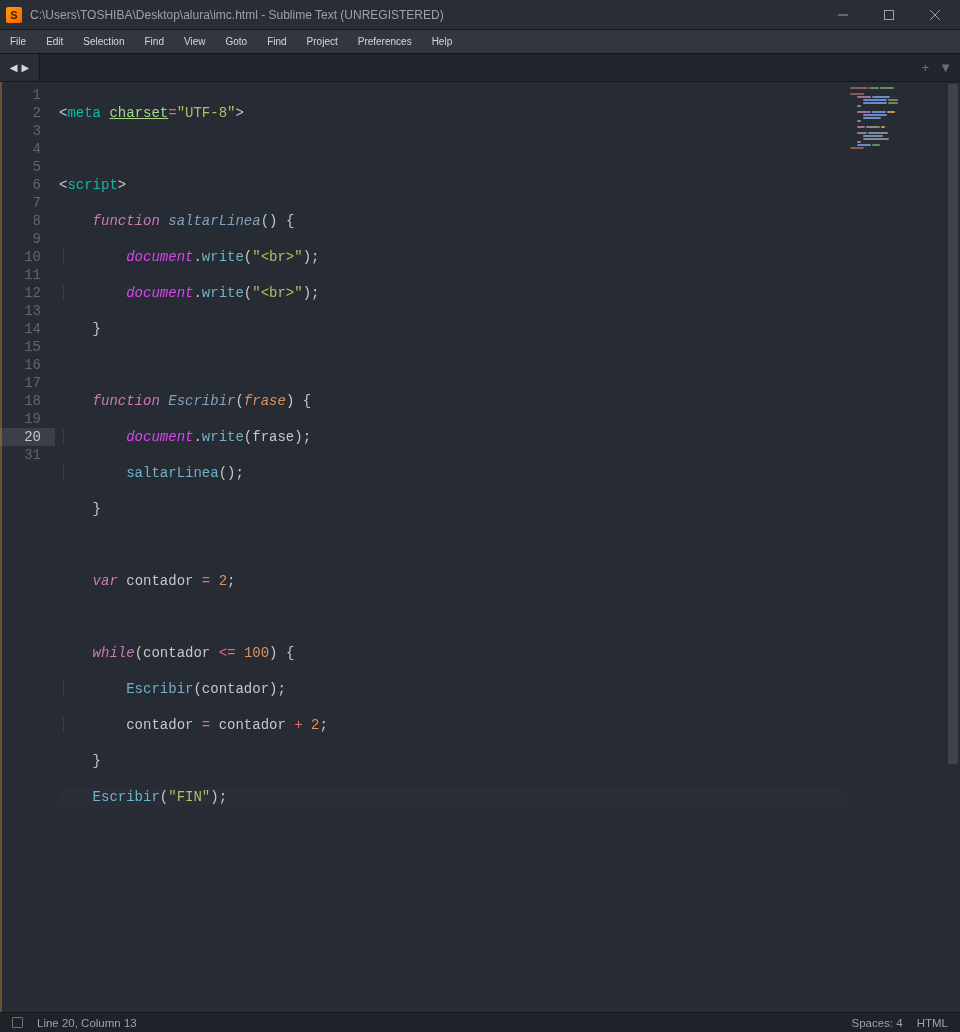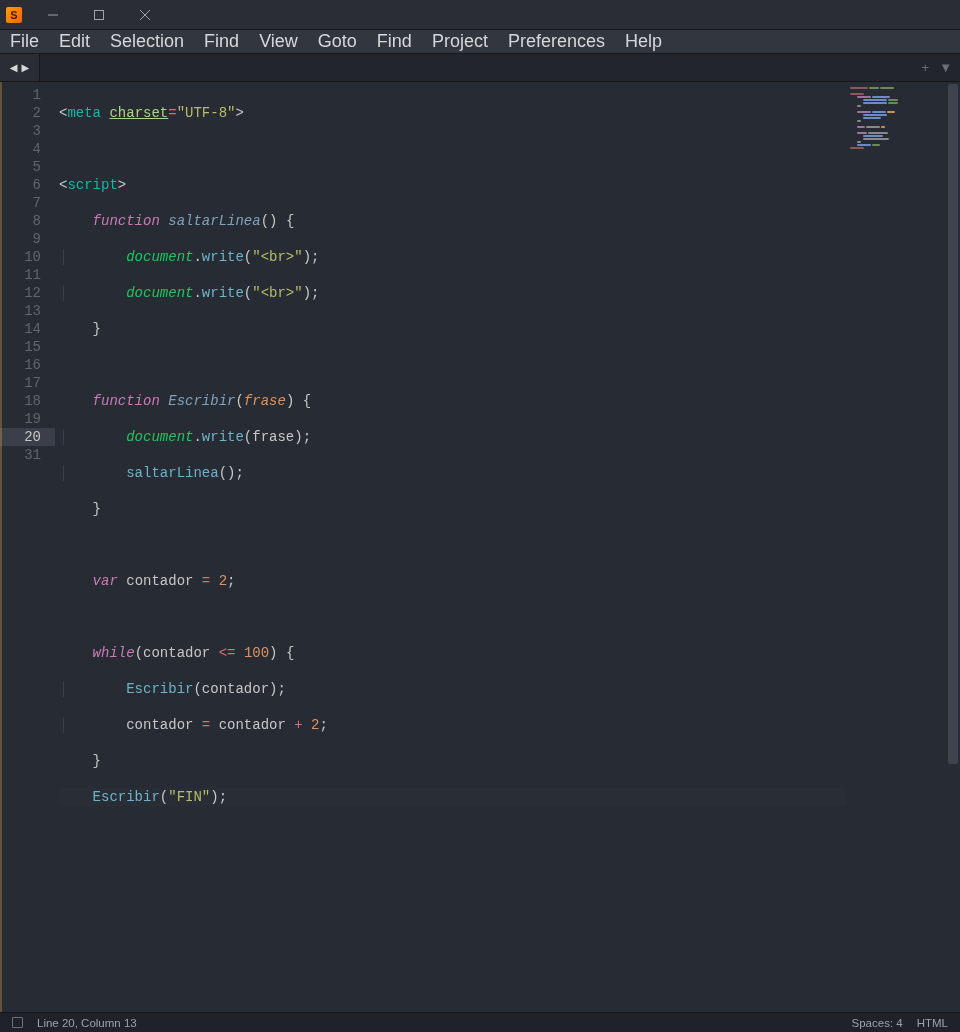--- a/index.html
+++ b/index.html
@@ -38,21 +38,21 @@
     color: #9da1a8;
     cursor: default;
   }
   .win-btn svg { width: 10px; height: 10px; }
   
   .menubar {
     height: 24px;
     background: #32363e;
     display: flex;
     align-items: stretch;
-    font-size: 18px;
+    font-size: 10px;
     color: #d5d8da;
     border-bottom: 1px solid #15171b;
   }
   .menubar .menu-item {
     padding: 0 10px;
     display: flex; align-items: center;
     cursor: default;
   }
   .menubar .menu-item:first-child { padding-left: 10px; }
   
@@ -134,21 +134,21 @@
   .tok-punc   { color:#c5c8c6; }
   .tok-tag    { color:#14b8a6; }
   .tok-attrn  { color:#a8d68b;text-decoration:underline; }
   .tok-str    { color:#b5bd68; }
   .tok-kw     { color:#cc7ab5; font-style:italic; }
   .tok-kw2    { color:#cc7ab5; font-style:italic; }
   .tok-fn-it  { color:#81a2be; font-style:italic; }
   .tok-call   { color:#6fb3c8; }
   .tok-ident  { color:#c5c8c6; }
   .tok-param  { color:#de935f; font-style:italic; }
-  .tok-obj    { color:#22c55e; font-style:italic; }
+  .tok-obj    { color:#d946ef; font-style:italic; }
   .tok-num    { color:#de935f; }
   .tok-op     { color:#e06c75; }
   .tok-angle  { color:#c5c8c6; }
   .guide { color:#3c4049; }
   
   .minimap {
     width: 100px;
     background: #272b33;
     padding: 5px 4px;
   }
@@ -179,20 +179,21 @@
   .statusbar .sb-icon {
     width:11px; height:11px; border:1px solid #6d7179; border-radius:1px;
   }
   .statusbar .spacer { flex:1; }
 </style>
 </head>
 <body>
 
 <div class="titlebar">
   <span class="app-icon">S</span>
+  <span class="title">C:\Users\TOSHIBA\Desktop\alura\imc.html - Sublime Text (UNREGISTERED)</span>
   <span class="win-btn">
     <svg viewBox="0 0 10 10">
         <line x1="0" y1="5" x2="10" y2="5" stroke="currentColor" stroke-width="1"></line>
       </svg>
   </span>
   <span class="win-btn">
     <svg viewBox="0 0 10 10">
         <rect x="0.5" y="0.5" width="9" height="9" fill="none" stroke="currentColor" stroke-width="1"></rect>
       </svg>
   </span>

